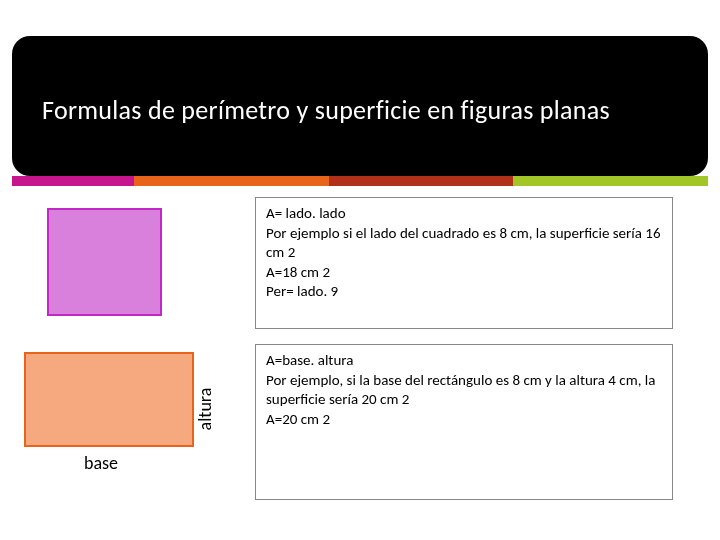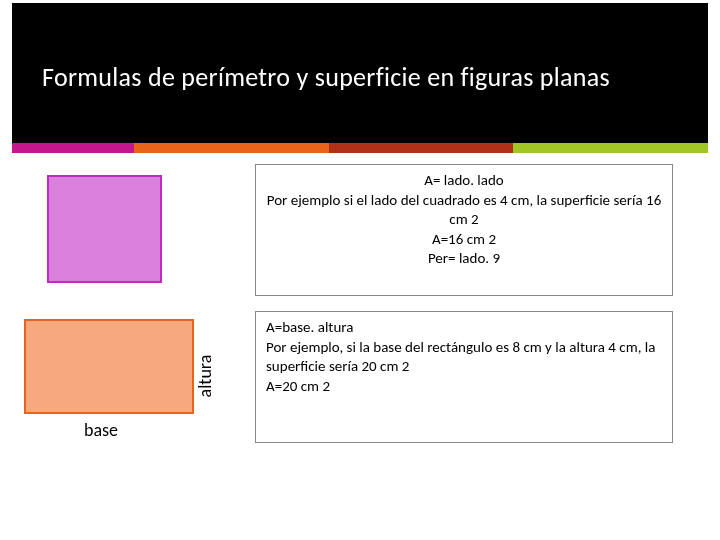--- a/index.html
+++ b/index.html
@@ -7,21 +7,22 @@
     width: 720px;
     height: 540px;
     background: #fff;
     font-family: "Segoe UI", Calibri, Arial, sans-serif;
     overflow: hidden;
   }
   .title-band {
     background: #000;
     height: 140px;
     position: relative;
-    margin: 3px 12px 0 12px;
+    margin: 36px 12px 0 12px;
+    border-radius: 18px;
   }
   .title-band h1 {
     color: #fff;
     font-weight: 400;
     font-size: 26px;
     padding: 58px 0 0 30px;
     letter-spacing: 0.3px;
   }
   .color-stripe {
     display: flex;
@@ -82,27 +83,26 @@
     padding: 6px 10px;
     font-size: 15px;
     line-height: 1.3;
     color: #000;
   }
   .tb1 {
     left: 255px;
     top: 11px;
     width: 418px;
     height: 132px;
-    text-align: center;
   }
   .tb2 {
     left: 255px;
     top: 158px;
     width: 418px;
-    height: 132px;
+    height: 156px;
   }
 </style>
 </head>
 <body>
 
 <div class="title-band">
   <h1>Formulas de perímetro y  superficie en figuras planas</h1>
 </div>
 <div class="color-stripe">
   <div class="seg magenta"></div>
@@ -114,22 +114,22 @@
 <div class="content">
 
   <div class="square"></div>
 
   <div class="rect"></div>
   <div class="altura-label">altura</div>
   <div class="base-label">base</div>
 
   <div class="text-box tb1">
     <div>A= lado. lado</div>
-    <div>Por ejemplo si el lado del cuadrado es 4 cm, la superficie sería 16 cm 2</div>
-    <div>A=16 cm 2</div>
+    <div>Por ejemplo si el lado del cuadrado es 8 cm, la superficie sería 16 cm 2</div>
+    <div>A=18 cm 2</div>
     <div>Per= lado. 9</div>
   </div>
 
   <div class="text-box tb2">
     <div>A=base. altura</div>
     <div>Por ejemplo, si la base del rectángulo es 8 cm y la altura 4 cm, la superficie sería 20 cm 2</div>
     <div>A=20 cm 2</div>
   </div>
 
 </div>

